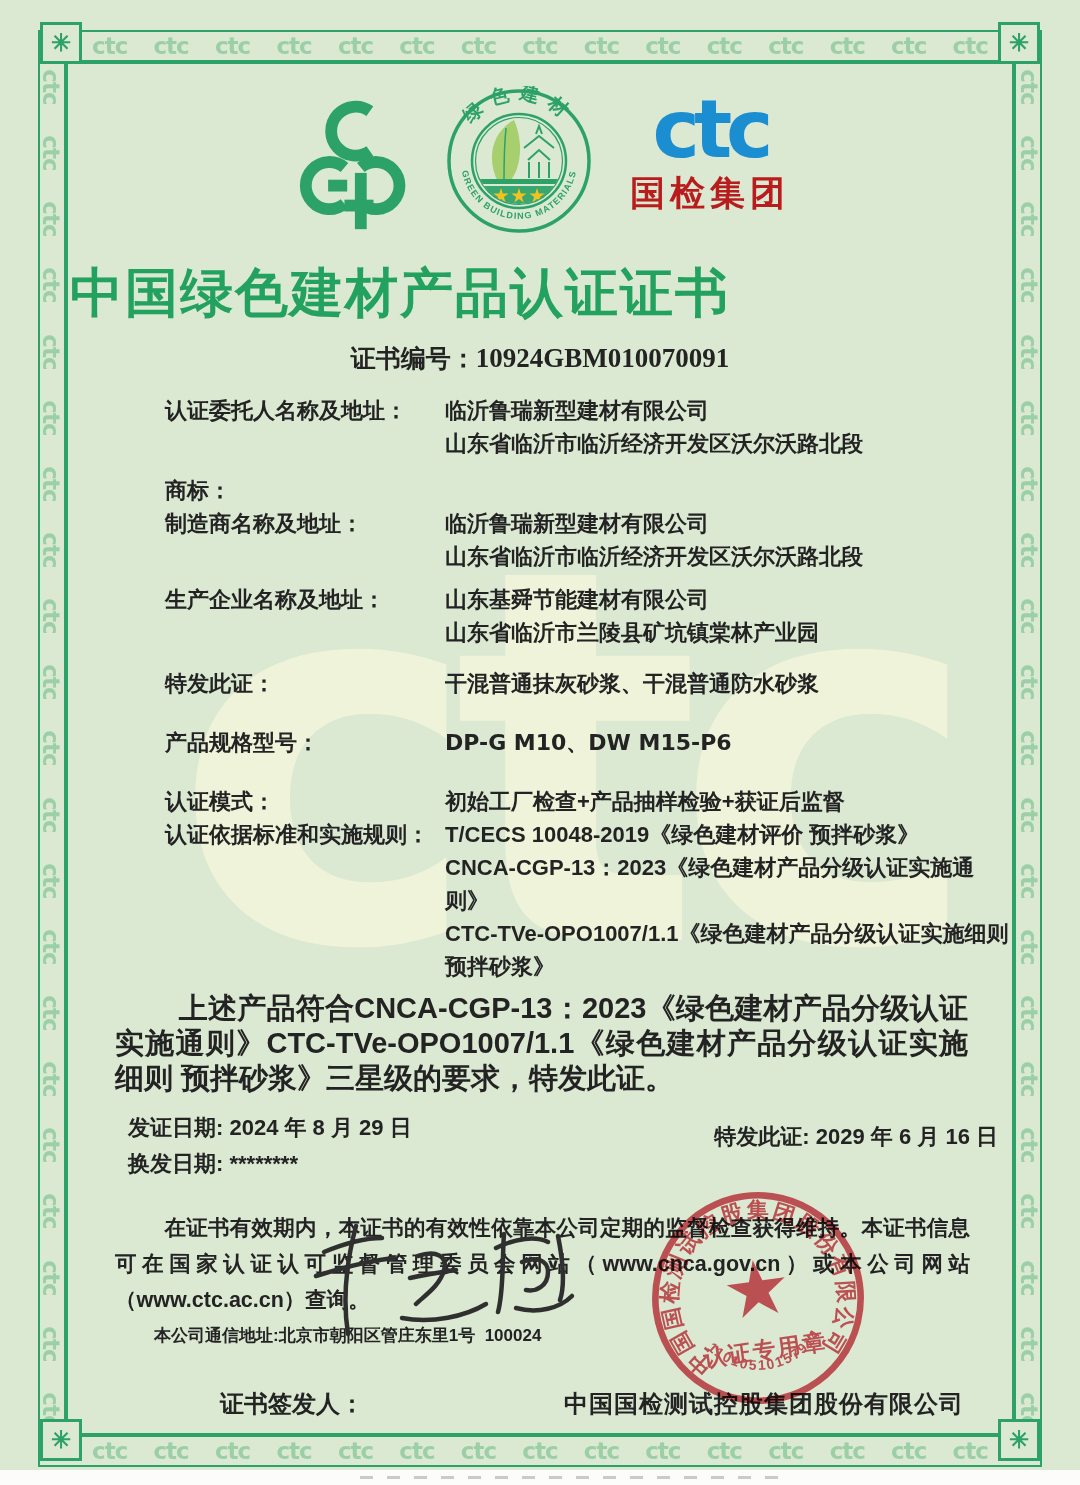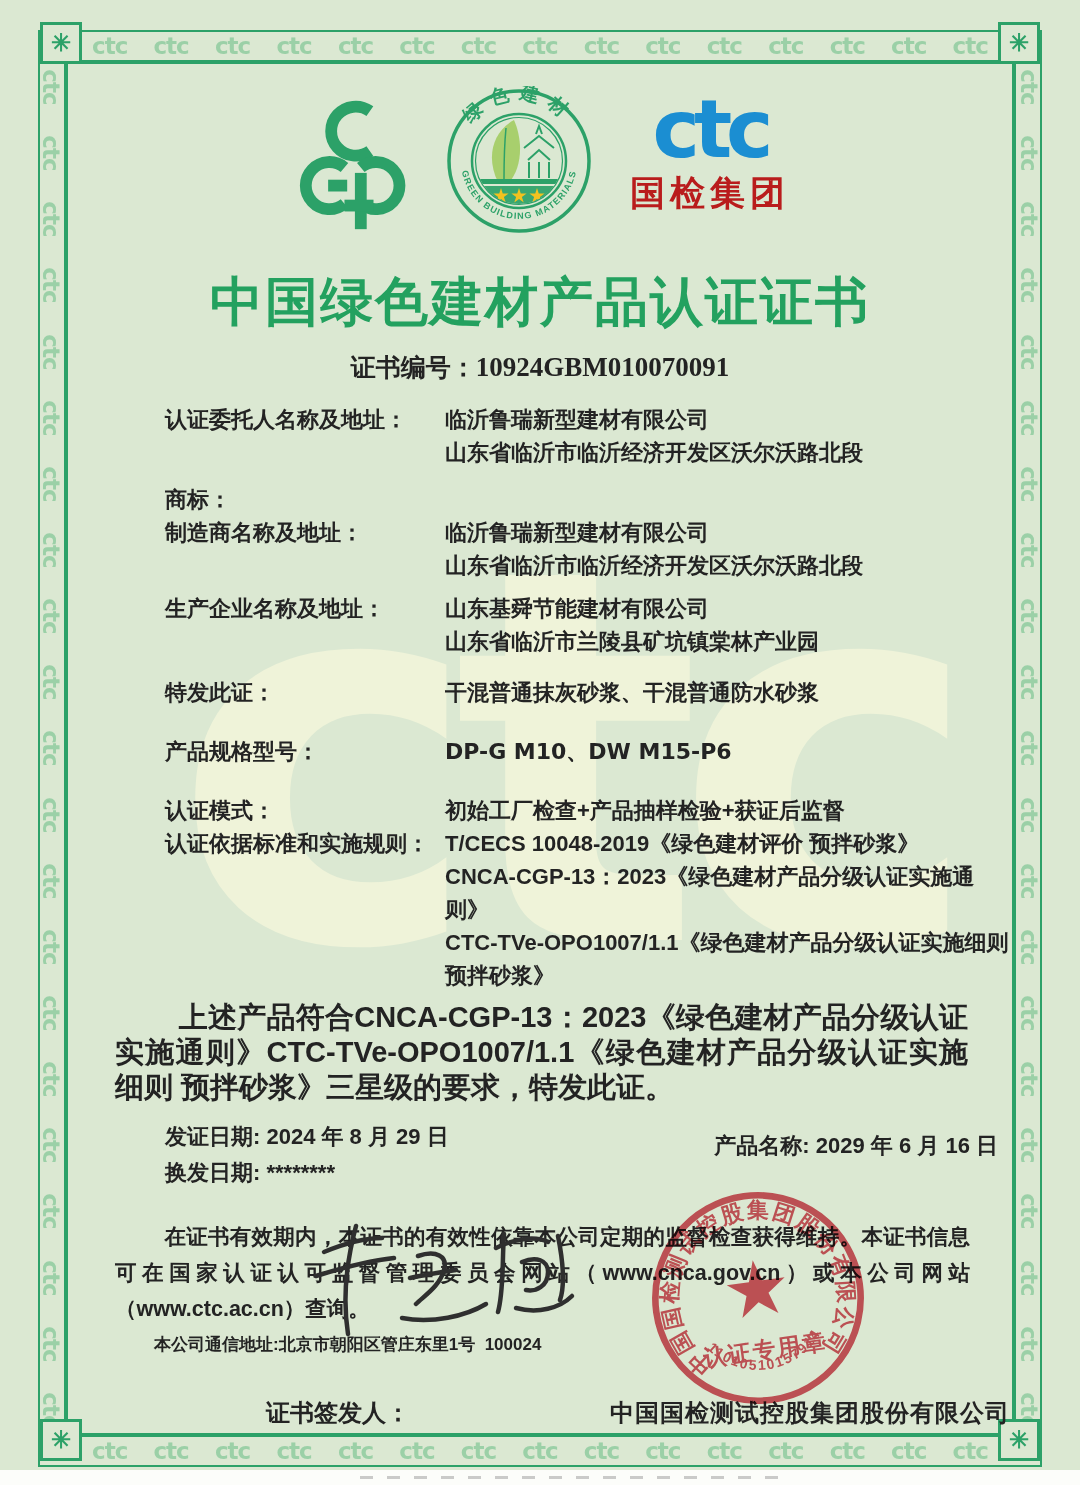--- a/index.html
+++ b/index.html
@@ -40,43 +40,43 @@
              letter-spacing:-28px;line-height:1;color:var(--cream);z-index:0;user-select:none;}
 
   
   .content{position:absolute;left:70px;right:70px;top:76px;z-index:2;}
   .logos{display:flex;justify-content:center;align-items:flex-start;gap:36px;margin-top:10px;height:152px;}
   .ctc-block{display:flex;flex-direction:column;align-items:center;margin-top:6px;}
   .ctc-word{font-family:"DejaVu Sans",sans-serif;font-size:80px;font-weight:700;
             color:var(--blue);line-height:.95;letter-spacing:-6px;}
   .ctc-cap{font-size:35px;font-weight:700;color:#b91c1c;letter-spacing:5px;margin-top:2px;}
 
-  .title{margin-top:29px;text-align:center;font-size:53px;font-weight:900;
+  .title{margin-top:20px;font-size:53px;font-weight:900;
          color:var(--title);letter-spacing:2px;}
   .certno{margin-top:12px;text-align:center;font-size:25px;font-weight:700;}
   .certno .num{font-family:"Liberation Serif",serif;font-size:27px;}
 
   .fields{margin-top:19px;font-size:22px;line-height:33px;font-weight:700;}
   .frow{display:flex;}
   .flabel{flex:0 0 280px;margin-left:95px;}
   .fvalue{flex:1;}
   .mb14{margin-bottom:14px}.mb10{margin-bottom:10px}.mb18{margin-bottom:18px}
   .mb13{margin-bottom:13px}.mb26{margin-bottom:26px}
   .spec{font-family:"DejaVu Sans",sans-serif;letter-spacing:0;}
 
   .statement{margin:8px 42px 0 45px;font-size:29px;line-height:35px;font-weight:700;
              text-indent:2.2em;text-align:justify;}
-  .dates{display:flex;justify-content:space-between;margin:14px 12px 0 95px;
+  .dates{display:flex;justify-content:space-between;margin:14px 12px 0 58px;
          font-size:22px;font-weight:700;line-height:36px;}
   .dates-right{margin-top:9px;}
   .notice{margin:28px 40px 0 45px;font-size:21.5px;line-height:36px;font-weight:700;
           text-indent:2.3em;text-align:justify;}
   .address{margin:0 40px 0 45px;font-size:17px;line-height:36px;font-weight:700;
            text-indent:2.3em;white-space:pre-wrap;}
-  .signer{display:flex;align-items:center;margin:34px 0 0 150px;font-size:24px;font-weight:700;justify-content:flex-end;}
+  .signer{display:flex;align-items:center;margin:34px 0 0 150px;font-size:24px;font-weight:700;}
   .signer .company{margin-left:200px;letter-spacing:1px;}
 
   .signature{position:absolute;left:290px;top:1212px;z-index:3;}
   .seal{position:absolute;left:648px;top:1188px;z-index:3;transform:rotate(-8deg);
         opacity:.88;mix-blend-mode:multiply;}
 
   
   .st-green{stroke:var(--green);fill:none;}
   .fl-green{fill:var(--green);}
   .fl-gold{fill:var(--gold);}
@@ -299,21 +299,21 @@
         <div>
           <span>发证日期:</span>
           <span>2024 年 8 月 29 日</span>
         </div>
         <div>
           <span>换发日期:</span>
           <span>********</span>
         </div>
       </div>
       <div class="dates-right">
-        <span>产品名称:</span>
+        <span>特发此证:</span>
         <span>2029 年 6 月 16 日</span>
       </div>
     </div>
 
     <div class="notice">在证书有效期内，本证书的有效性依靠本公司定期的监督检查获得维持。本证书信息可在国家认证认可监督管理委员会网站（www.cnca.gov.cn）或本公司网站（www.ctc.ac.cn）查询。</div>
     <div class="address">本公司通信地址:北京市朝阳区管庄东里1号  100024</div>
 
     <div class="signer">
       <span>证书签发人：</span>
       <span class="company">中国国检测试控股集团股份有限公司</span>

